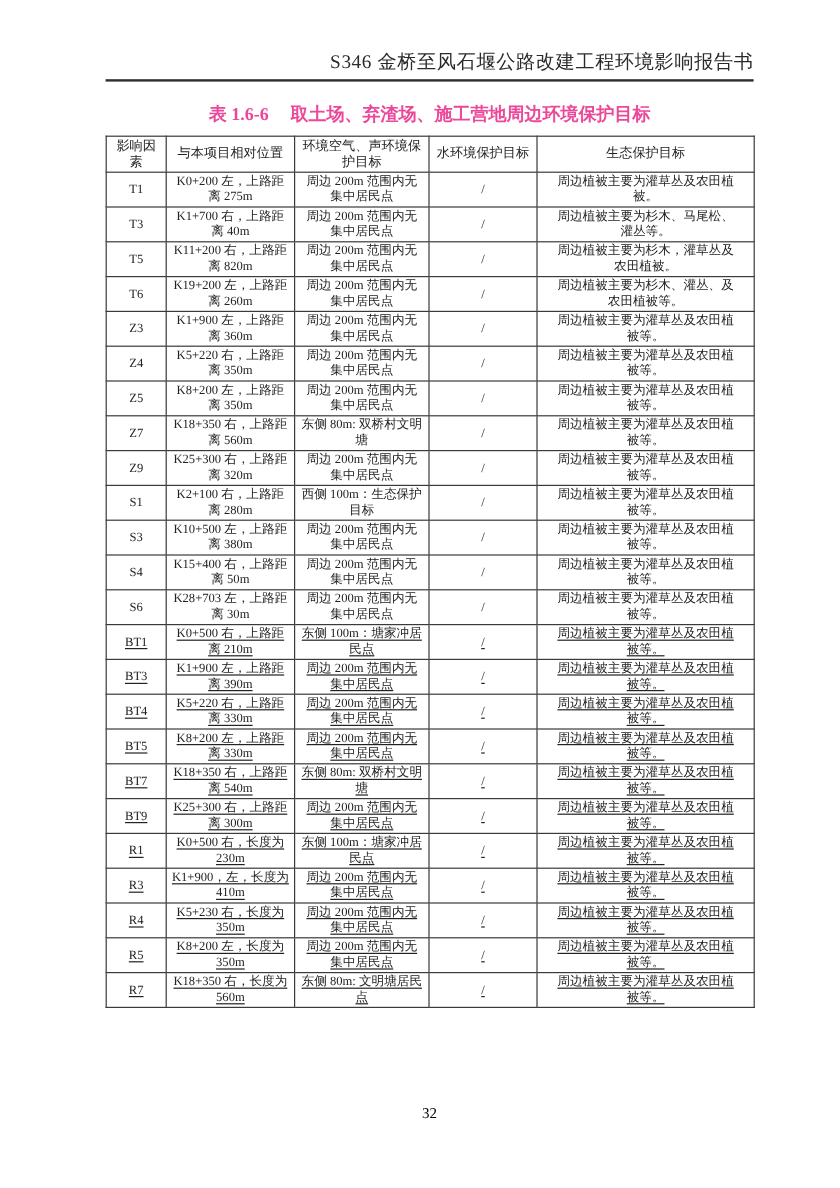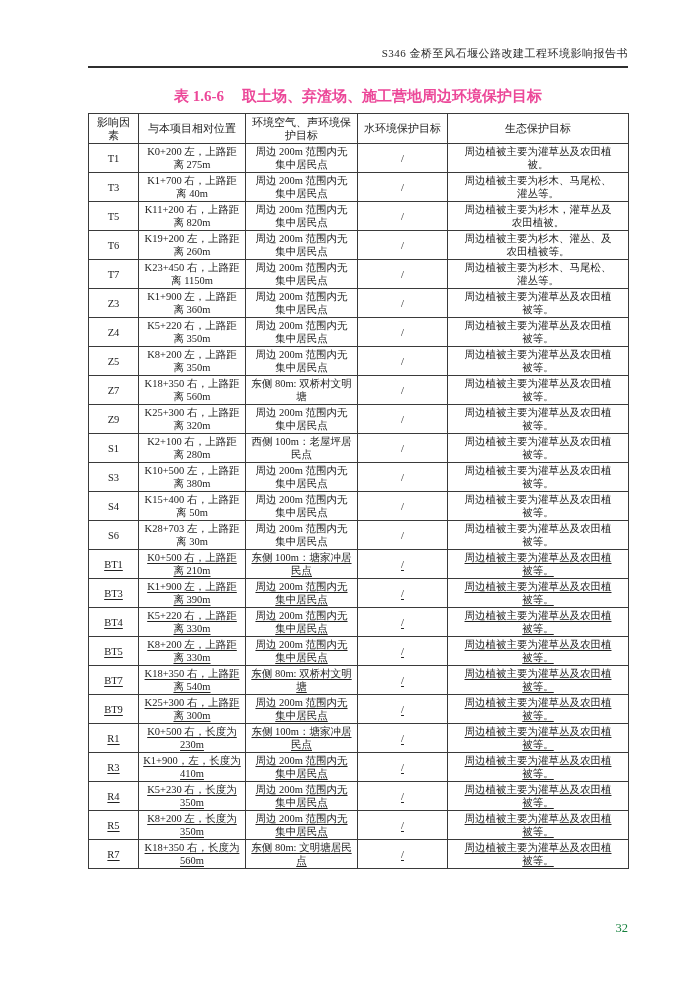--- a/index.html
+++ b/index.html
@@ -13,21 +13,21 @@
     color: #1f1f1f;
     overflow: hidden;
   }
   .content {
     margin-left: 88px;
     width: 540px;
   }
   .doc-header {
     padding-top: 46px;
     text-align: right;
-    font-size: 11px;
+    font-size: 16px;
     letter-spacing: 0.5px;
     color: #2a2a2a;
     line-height: 14px;
   }
   .header-rule {
     margin-top: 6px;
     border-bottom: 2px solid #2f2f2f;
     height: 0;
   }
   .table-title {
@@ -71,23 +71,23 @@
   tr.underlined td, tr.underlined td span {
     text-decoration: underline;
     text-underline-offset: 2px;
     text-decoration-thickness: 1px;
   }
   .page-number {
     position: absolute;
     top: 921px;
     left: 88px;
     width: 540px;
-    text-align: right;
+    text-align: center;
     font-size: 12.5px;
-    color: #15803d;
+    color: #000000;
   }
 </style>
 </head>
 <body>
 
 <div class="page">
   <div class="content">
     <div class="doc-header">
       <span>S346 金桥至风石堰公路改建工程环境影响报告书</span>
     </div>
@@ -137,27 +137,20 @@
             <td class="c-eco">周边植被主要为杉木，灌草丛及农田植被。</td>
           </tr>
           <tr>
             <td class="c-code">T6</td>
             <td class="c-pos">K19+200 左，上路距离 260m</td>
             <td class="c-air">周边 200m 范围内无集中居民点</td>
             <td class="c-water">/</td>
             <td class="c-eco">周边植被主要为杉木、灌丛、及农田植被等。</td>
           </tr>
           <tr>
-            <td class="c-code">T7</td>
-            <td class="c-pos">K23+450 右，上路距离 1150m</td>
-            <td class="c-air">周边 200m 范围内无集中居民点</td>
-            <td class="c-water">/</td>
-            <td class="c-eco">周边植被主要为杉木、马尾松、灌丛等。</td>
-          </tr>
-          <tr>
             <td class="c-code">Z3</td>
             <td class="c-pos">K1+900 左，上路距离 360m</td>
             <td class="c-air">周边 200m 范围内无集中居民点</td>
             <td class="c-water">/</td>
             <td class="c-eco">周边植被主要为灌草丛及农田植被等。</td>
           </tr>
           <tr>
             <td class="c-code">Z4</td>
             <td class="c-pos">K5+220 右，上路距离 350m</td>
             <td class="c-air">周边 200m 范围内无集中居民点</td>
@@ -181,21 +174,21 @@
           <tr>
             <td class="c-code">Z9</td>
             <td class="c-pos">K25+300 右，上路距离 320m</td>
             <td class="c-air">周边 200m 范围内无集中居民点</td>
             <td class="c-water">/</td>
             <td class="c-eco">周边植被主要为灌草丛及农田植被等。</td>
           </tr>
           <tr>
             <td class="c-code">S1</td>
             <td class="c-pos">K2+100 右，上路距离 280m</td>
-            <td class="c-air">西侧 100m：老屋坪居民点</td>
+            <td class="c-air">西侧 100m：生态保护目标</td>
             <td class="c-water">/</td>
             <td class="c-eco">周边植被主要为灌草丛及农田植被等。</td>
           </tr>
           <tr>
             <td class="c-code">S3</td>
             <td class="c-pos">K10+500 左，上路距离 380m</td>
             <td class="c-air">周边 200m 范围内无集中居民点</td>
             <td class="c-water">/</td>
             <td class="c-eco">周边植被主要为灌草丛及农田植被等。</td>
           </tr>

